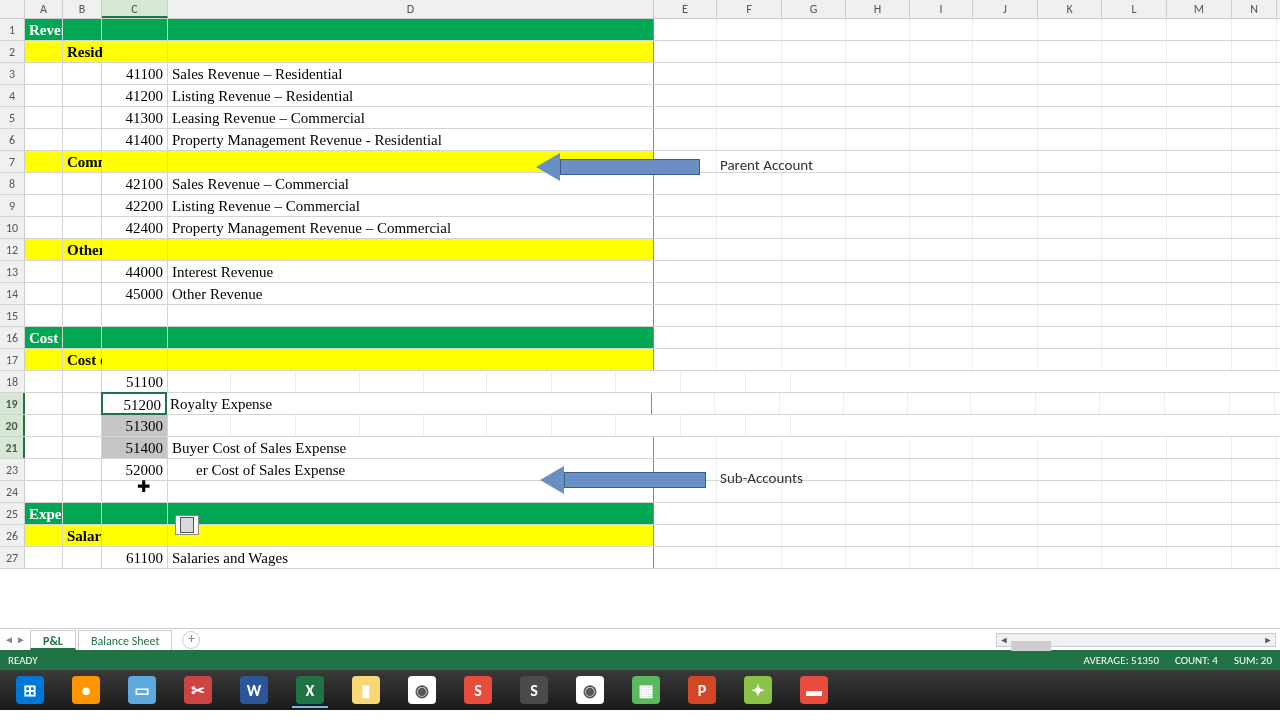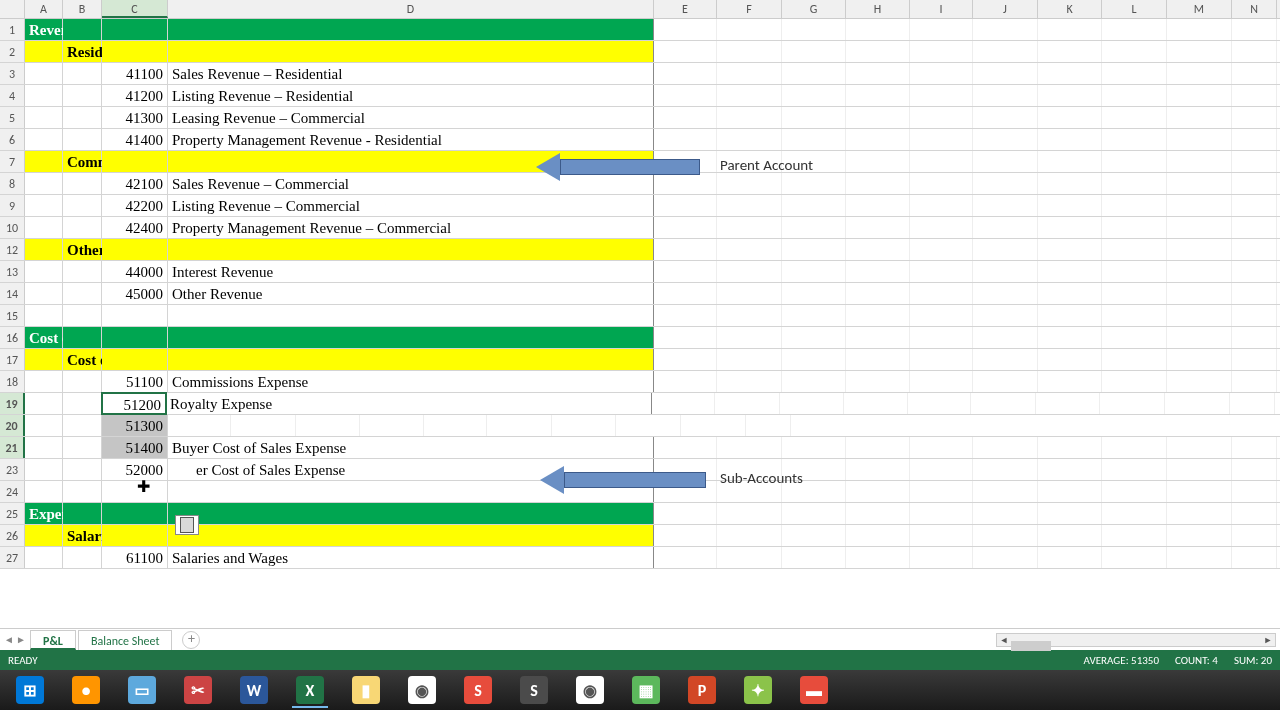--- a/index.html
+++ b/index.html
@@ -362,21 +362,20 @@
       <div class="cell wK" style="border-right: 1px solid rgb(238, 238, 238); background: transparent;"></div>
       <div class="cell wL" style="border-right: 1px solid rgb(238, 238, 238); background: transparent;"></div>
       <div class="cell wM" style="border-right: 1px solid rgb(238, 238, 238); background: transparent;"></div>
       <div class="cell wN" style="border-right: 1px solid rgb(238, 238, 238); background: transparent;"></div>
     </div>
     <div class="row">
       <div class="row-header">18</div>
       <div class="cell wA"></div>
       <div class="cell wB"></div>
       <div class="cell wC num">51100</div>
-      <div class="cell wD colD txt">Commissions Expense</div>
       <div class="cell wE" style="border-right: 1px solid rgb(238, 238, 238);"></div>
       <div class="cell wF" style="border-right: 1px solid rgb(238, 238, 238);"></div>
       <div class="cell wG" style="border-right: 1px solid rgb(238, 238, 238);"></div>
       <div class="cell wH" style="border-right: 1px solid rgb(238, 238, 238);"></div>
       <div class="cell wI" style="border-right: 1px solid rgb(238, 238, 238);"></div>
       <div class="cell wJ" style="border-right: 1px solid rgb(238, 238, 238);"></div>
       <div class="cell wK" style="border-right: 1px solid rgb(238, 238, 238);"></div>
       <div class="cell wL" style="border-right: 1px solid rgb(238, 238, 238);"></div>
       <div class="cell wM" style="border-right: 1px solid rgb(238, 238, 238);"></div>
       <div class="cell wN" style="border-right: 1px solid rgb(238, 238, 238);"></div>

